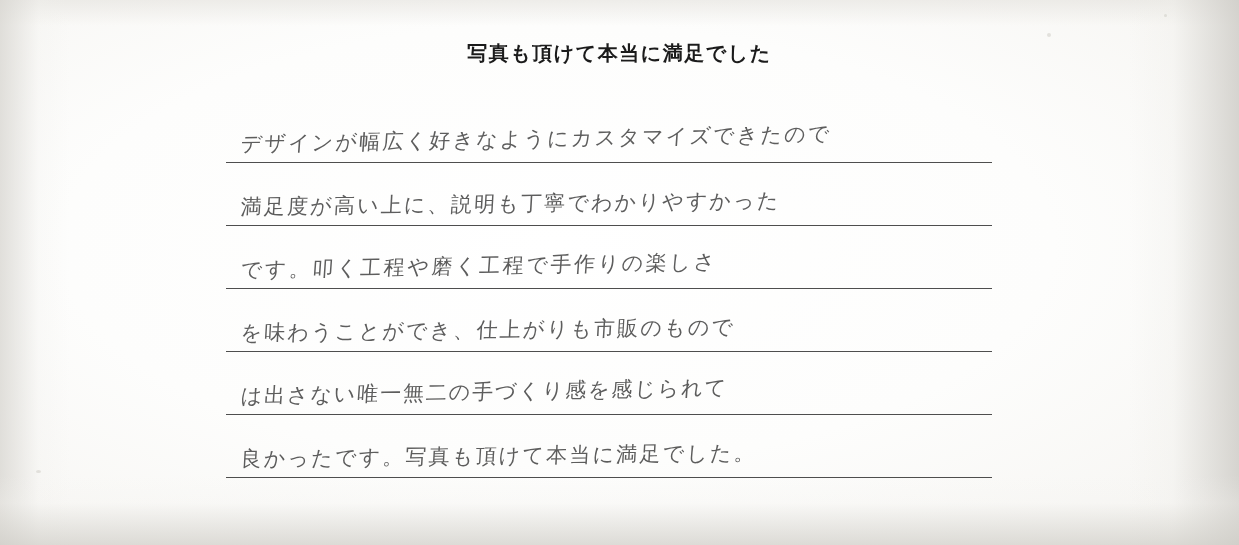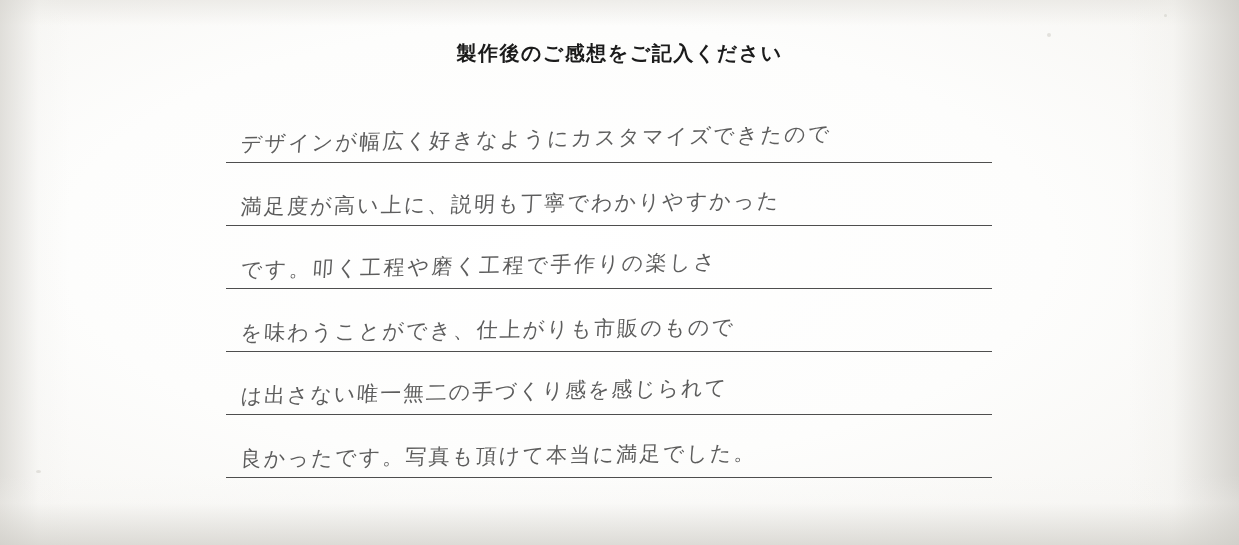--- a/index.html
+++ b/index.html
@@ -115,21 +115,21 @@
 
   <div class="scan-shade shade-top"></div>
   <div class="scan-shade shade-left"></div>
   <div class="scan-shade shade-right"></div>
   <div class="scan-shade shade-bottom"></div>
 
   <div class="speck" style="left:1047px; top:33px; width:4px; height:4px;"></div>
   <div class="speck" style="left:1164px; top:14px; width:3px; height:3px;"></div>
   <div class="speck" style="left:36px; top:470px; width:5px; height:3px;"></div>
 
-  <div id="heading">製作後のご感想をご記入ください</div>
+  <div id="heading">写真も頂けて本当に満足でした</div>
 
   <div id="lines">
 
     <div class="ruled-line">
       <div class="hand">デザインが幅広く好きなようにカスタマイズできたので</div>
       <div class="rule"></div>
     </div>
 
     <div class="ruled-line">
       <div class="hand">満足度が高い上に、説明も丁寧でわかりやすかった</div>

